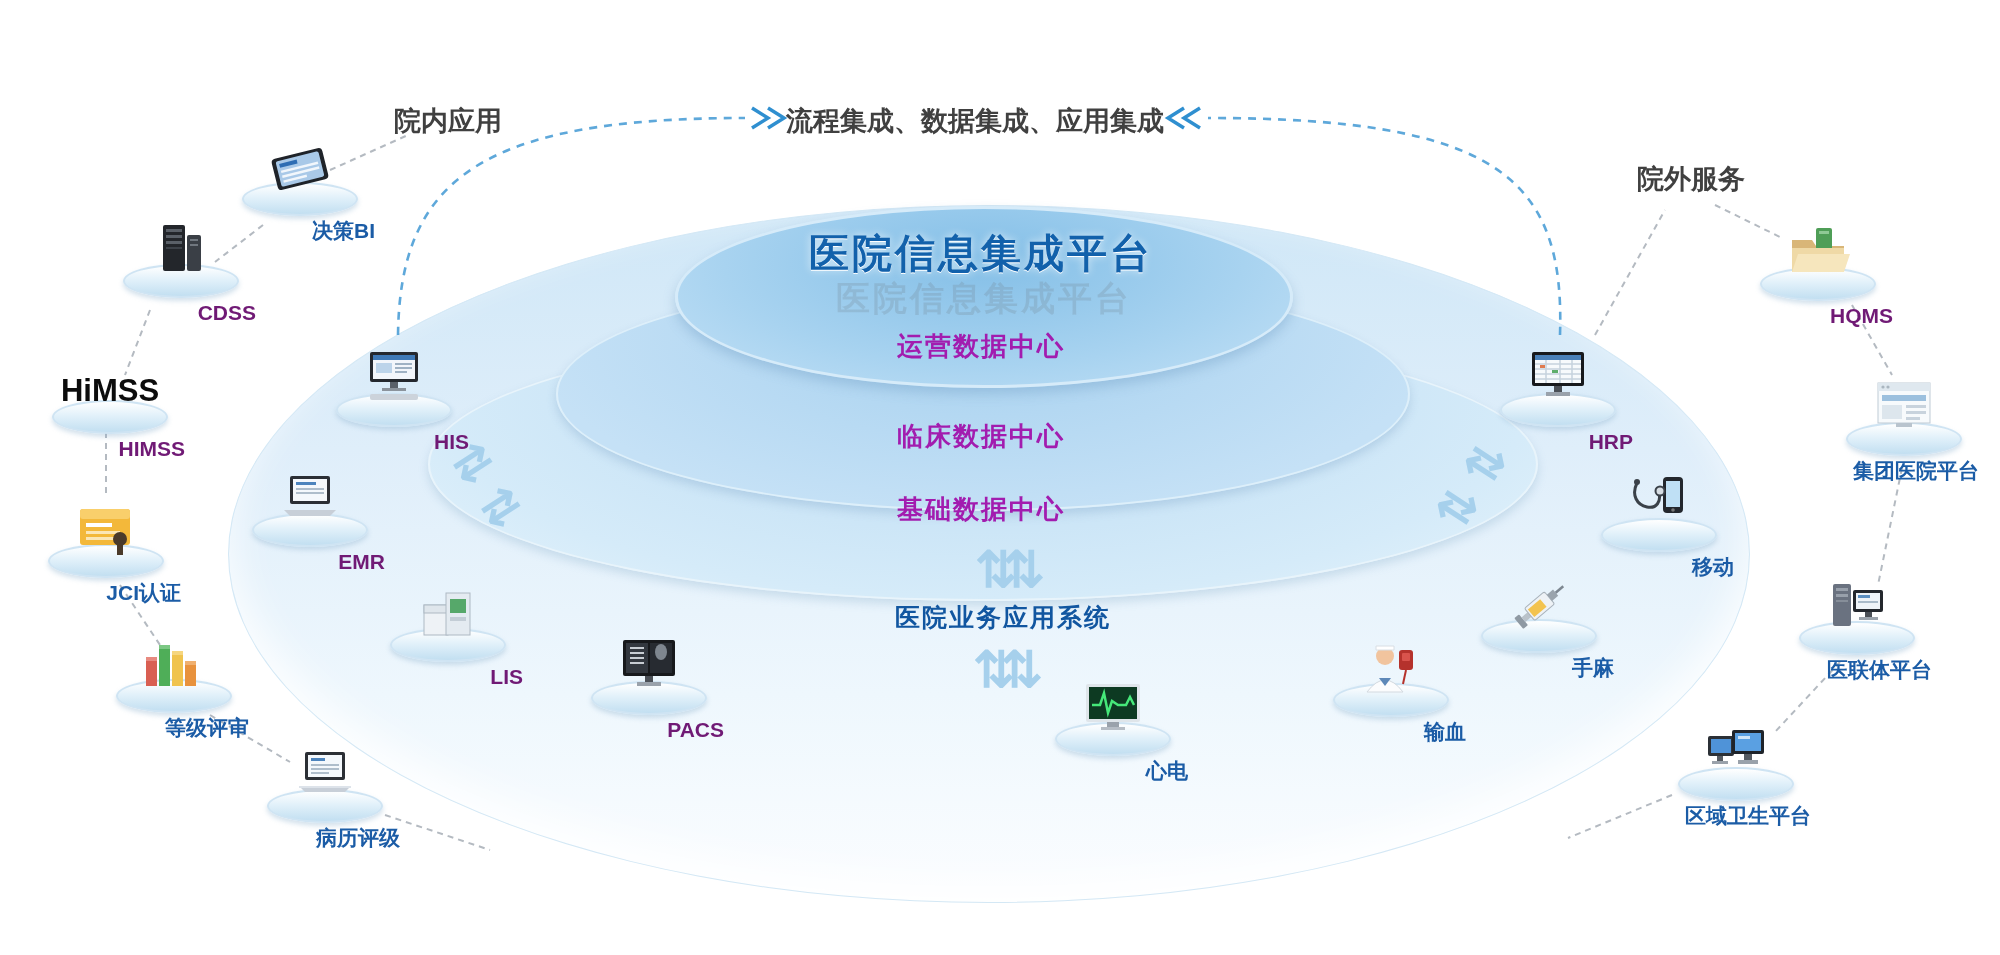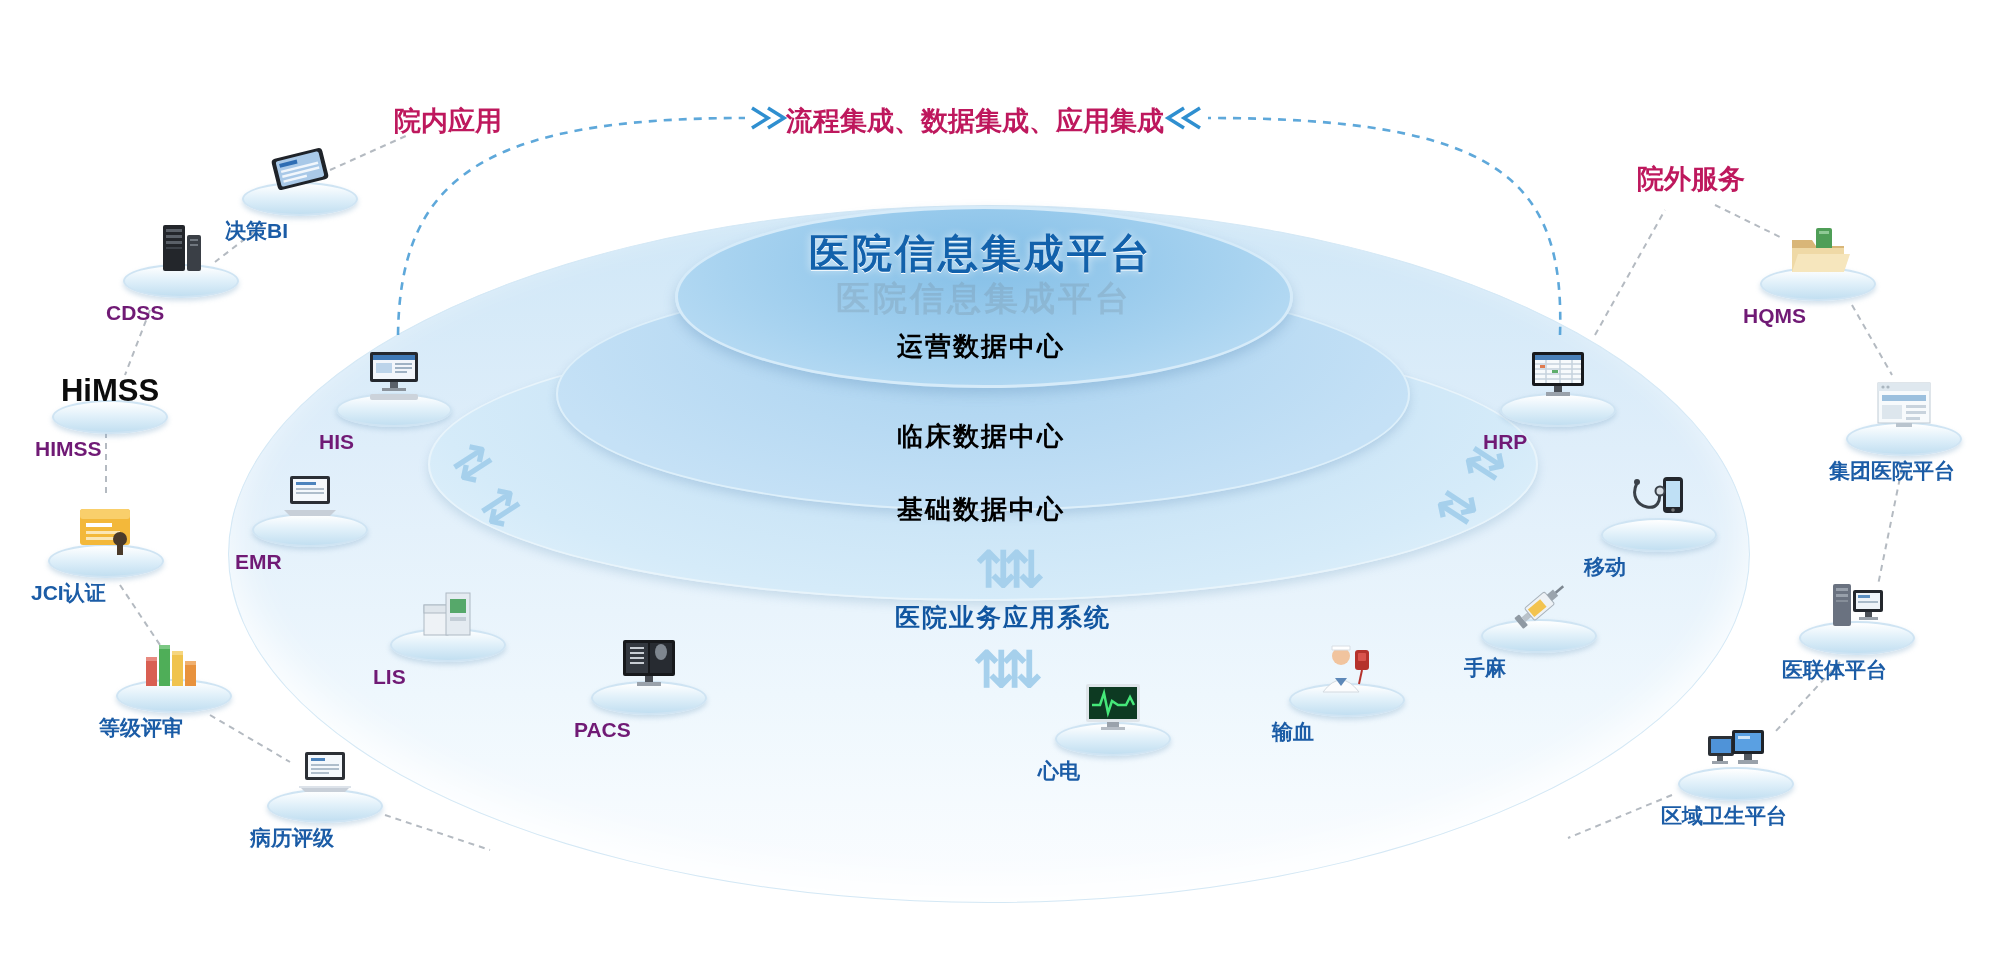--- a/index.html
+++ b/index.html
@@ -19,27 +19,27 @@
            border:2px solid #ddeffa; box-shadow:0 5px 10px rgba(120,160,195,.32); }
   .tier1 { left:675px; top:206px; width:612px; height:176px;
            background:radial-gradient(ellipse at 50% 30%,#84bfe7,#a8d3f0 60%,#c3e1f6);
            border:3px solid #d6ebf9; box-shadow:0 6px 12px rgba(110,155,195,.38); }
 
   
   .ctext { position:absolute; transform:translate(-50%,-50%); white-space:nowrap; font-weight:bold; z-index:6; }
   .ptitle { font-size:40px; color:#1261ab; letter-spacing:3px;
             text-shadow:0 1px 0 #ffffff, 0 0 8px rgba(255,255,255,.7); }
   .ghost  { font-size:34px; color:#6f7d88; opacity:.22; letter-spacing:3px; z-index:5; }
-  .tierlabel { font-size:26px; color:#000000; letter-spacing:2px; }
+  .tierlabel { font-size:26px; color:#a21caf; letter-spacing:2px; }
   .baselabel { font-size:25px; color:#1156a0; letter-spacing:2px; }
   .toplabel  { position:absolute; transform:translate(-50%,-50%); white-space:nowrap;
-               font-weight:bold; font-size:27px; color:#be185d; z-index:6; }
+               font-weight:bold; font-size:27px; color:#404040; z-index:6; }
 
   
-  .node { position:absolute; width:150px; margin-left:-75px; text-align:left; z-index:7; }
+  .node { position:absolute; width:150px; margin-left:-75px; text-align:right; z-index:7; }
   .node .icon { height:56px; display:flex; align-items:flex-end; justify-content:center;
                 position:relative; z-index:2; }
   .node .icon svg { display:block; }
   .node .pad { width:112px; height:30px; margin:-13px auto 0; border-radius:50%;
                background:linear-gradient(to bottom,#ffffff 0%,#e2f1fa 45%,#c2dff1 100%);
                border:2px solid #cfe4f3; box-shadow:0 3px 5px rgba(140,175,205,.38);
                position:relative; z-index:1; }
   .node .label { margin-top:3px; font-size:21px; font-weight:bold; line-height:1.1; }
   .label.cn { color:#1b5ca6; }
   .label.en { color:#701a75; }
@@ -277,21 +277,21 @@
           <rect x="8" y="8" width="48" height="32" fill="#0d3a22"></rect>
           <polyline points="11,26 19,26 23,14 27,34 31,22 37,26 45,26 49,18 53,26" fill="none" stroke="#45e879" stroke-width="2.5"></polyline>
           <rect x="26" y="43" width="12" height="5" fill="#9aa2ab"></rect>
           <rect x="20" y="48" width="24" height="3" fill="#b6bdc5"></rect>
         </svg>
     </div>
     <div class="pad"></div>
     <div class="label cn">心电</div>
   </div>
 
-  <div class="node" style="left:1347px; top:640px">
+  <div class="node" style="left:1391px; top:640px">
     <div class="icon">
       <svg viewBox="0 0 64 56" width="64" height="56">
           <path d="M8 52 Q26 28 44 52 Z" fill="#fbfcfd" stroke="#d3dae0"></path>
           <circle cx="26" cy="16" r="9" fill="#f1c49e"></circle>
           <path d="M17 10 h18 v-4 h-18 z" fill="#ffffff" stroke="#d8dee4"></path>
           <path d="M20 38 l6 8 6 -8" fill="#5d88b8"></path>
           <rect x="40" y="10" width="14" height="20" rx="3" fill="#b5322c"></rect>
           <rect x="43" y="13" width="8" height="8" rx="1" fill="#d9534c"></rect>
           <line x1="47" y1="30" x2="44" y2="44" stroke="#b5322c" stroke-width="2"></line>
         </svg>

